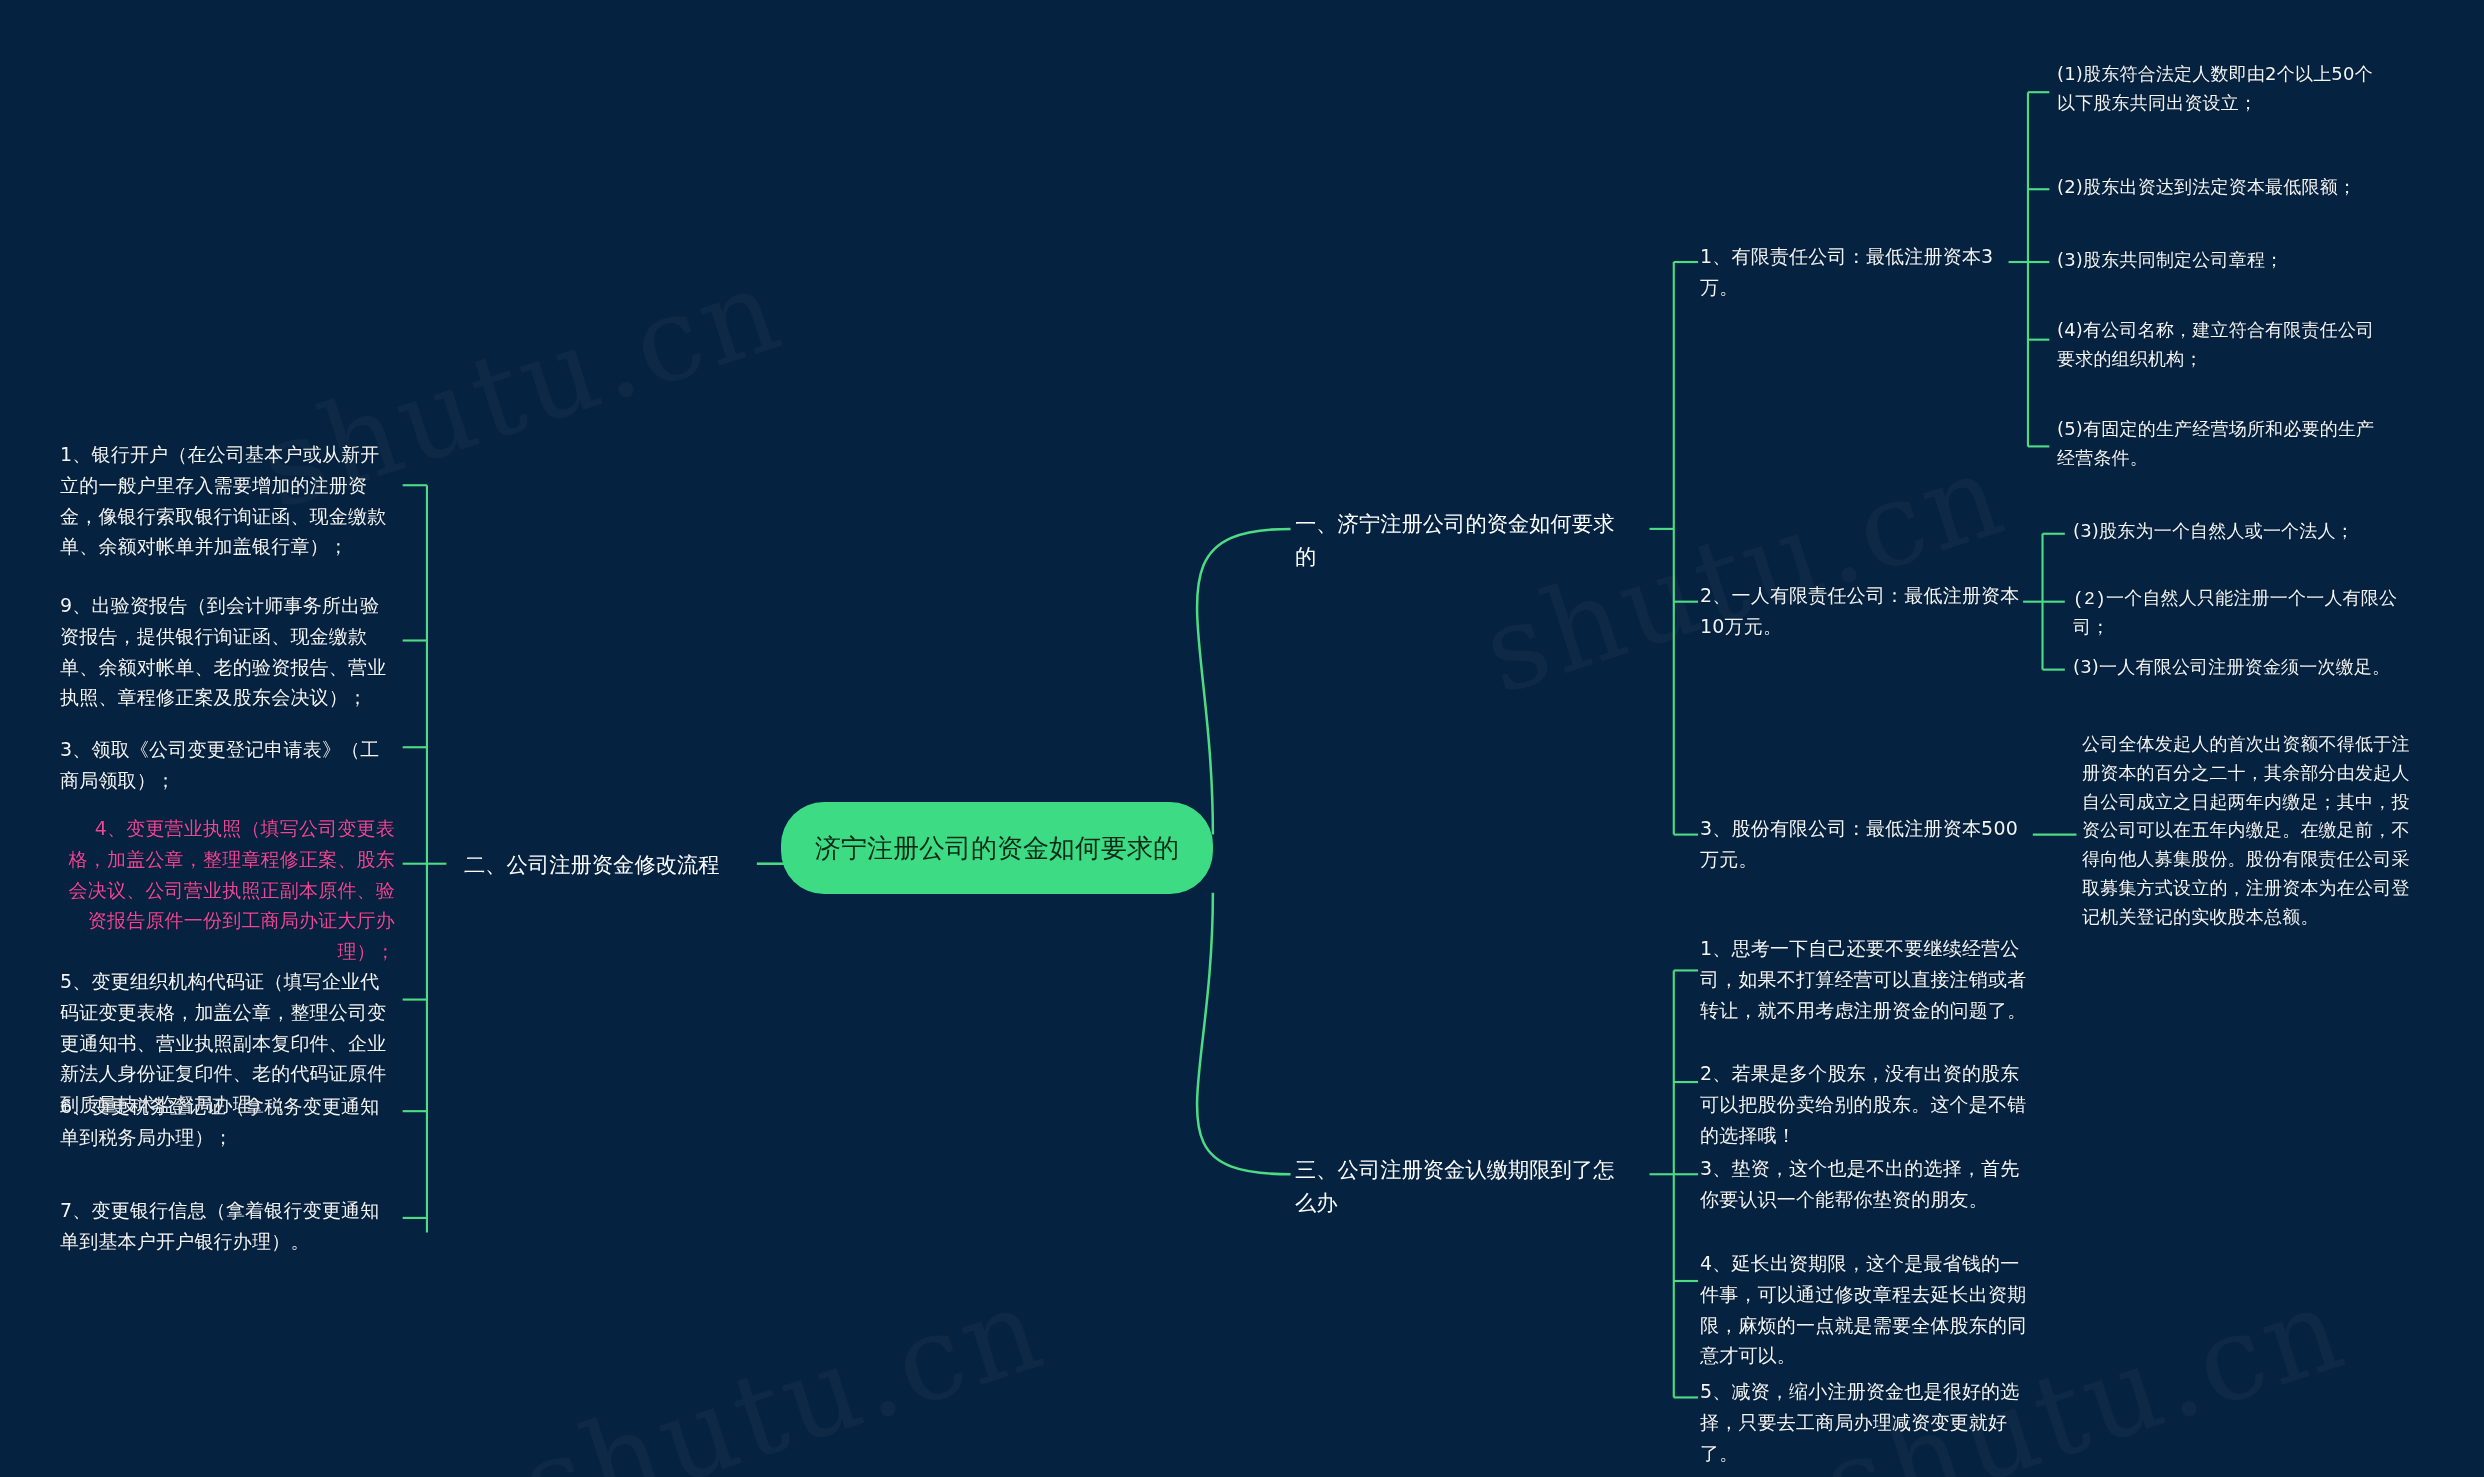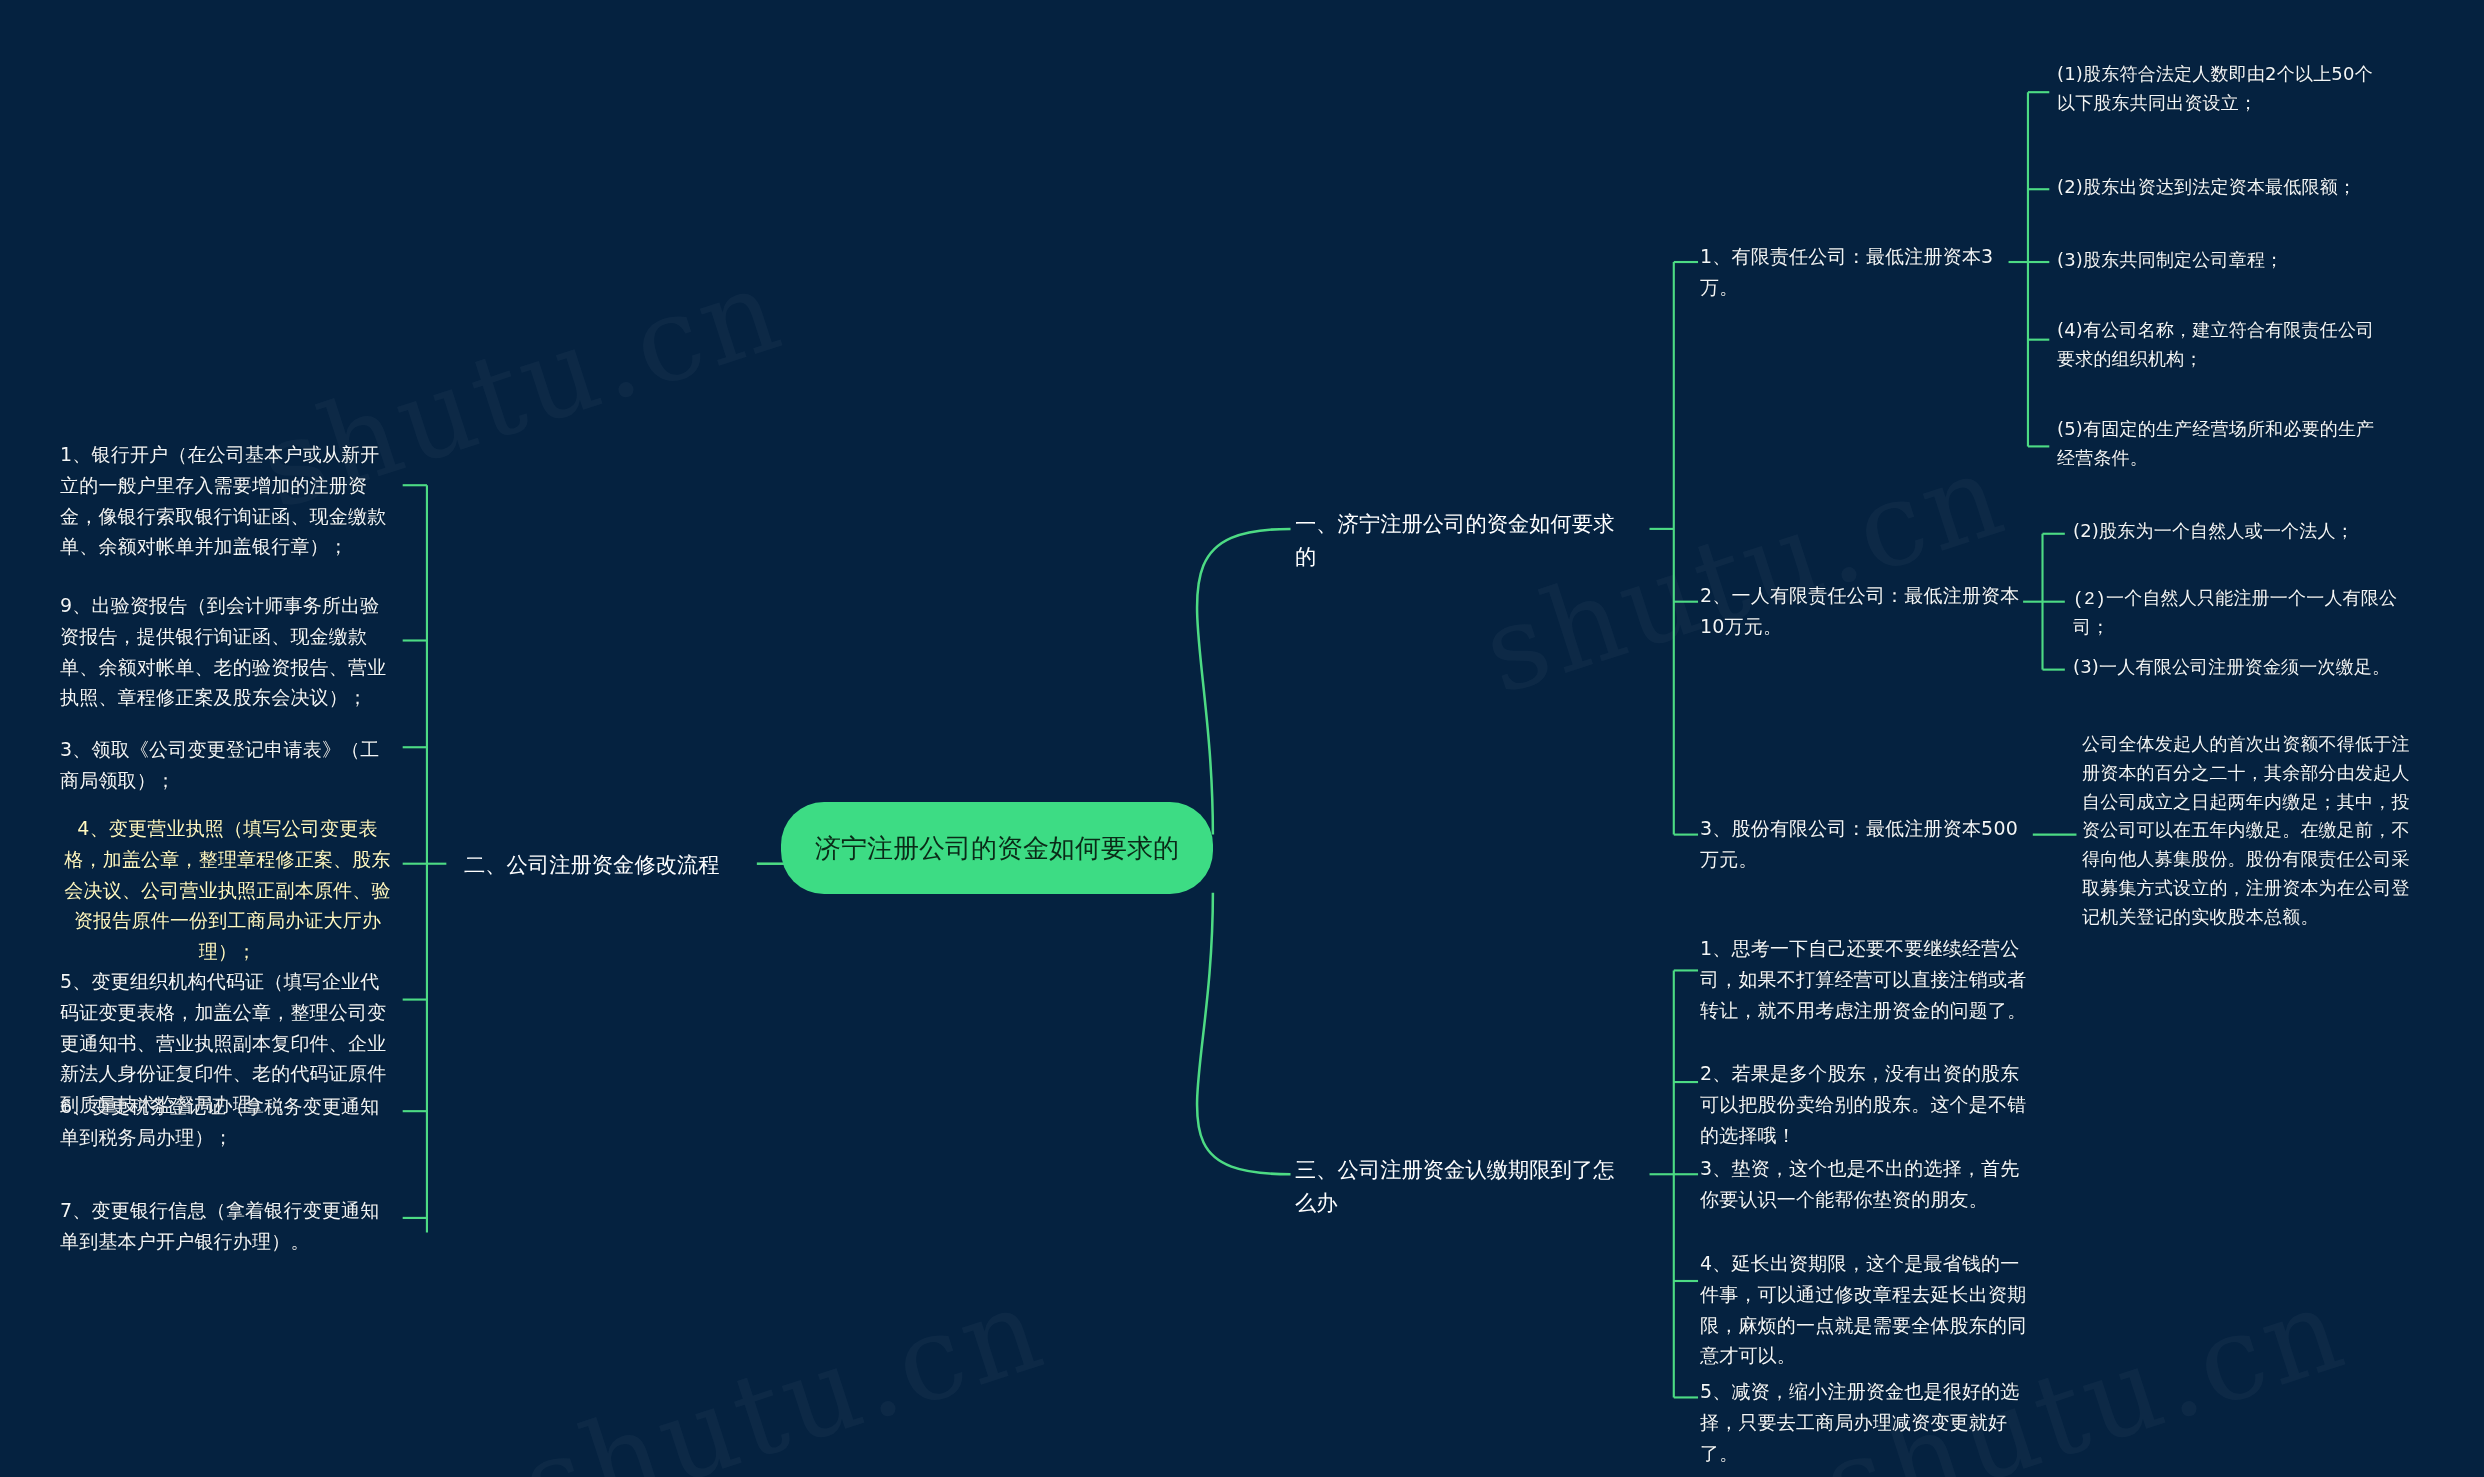--- a/index.html
+++ b/index.html
@@ -137,30 +137,30 @@
   <div class="node" style="left: 1700px; top: 580px; width: 320px; color: rgb(242, 246, 248);">2、一人有限责任公司：最低注册资本10万元。</div>
 
   <div class="node" style="left: 1700px; top: 813px; width: 330px; color: rgb(242, 246, 248);">3、股份有限公司：最低注册资本500万元。</div>
 
   <div class="node small" style="left: 2057px; top: 60px; width: 330px; color: rgb(242, 246, 248);">(1)股东符合法定人数即由2个以上50个以下股东共同出资设立；</div>
   <div class="node small" style="left: 2057px; top: 173px; width: 330px; color: rgb(242, 246, 248);">(2)股东出资达到法定资本最低限额；</div>
   <div class="node small" style="left: 2057px; top: 246px; width: 330px; color: rgb(242, 246, 248);">(3)股东共同制定公司章程；</div>
   <div class="node small" style="left: 2057px; top: 316px; width: 330px; color: rgb(242, 246, 248);">(4)有公司名称，建立符合有限责任公司要求的组织机构；</div>
   <div class="node small" style="left: 2057px; top: 415px; width: 330px; color: rgb(242, 246, 248);">(5)有固定的生产经营场所和必要的生产经营条件。</div>
 
-  <div class="node small" style="left: 2073px; top: 517px; width: 330px; color: rgb(242, 246, 248);">(2)股东为一个自然人或一个法人；</div>
+  <div class="node small" style="left: 2073px; top: 517px; width: 330px; color: rgb(242, 246, 248);">(3)股东为一个自然人或一个法人；</div>
   <div class="node small" style="left: 2073px; top: 585px; width: 330px; color: rgb(242, 246, 248); font-family: Liberation Mono, monospace;">(2)一个自然人只能注册一个一人有限公司；</div>
   <div class="node small" style="left: 2073px; top: 653px; width: 330px; color: rgb(242, 246, 248);">(3)一人有限公司注册资金须一次缴足。</div>
 
   <div class="node small" style="left: 2082px; top: 730px; width: 330px; color: rgb(242, 246, 248);">公司全体发起人的首次出资额不得低于注册资本的百分之二十，其余部分由发起人自公司成立之日起两年内缴足；其中，投资公司可以在五年内缴足。在缴足前，不得向他人募集股份。股份有限责任公司采取募集方式设立的，注册资本为在公司登记机关登记的实收股本总额。</div>
 
   <div class="node" style="left: 60px; top: 439px; width: 335px; text-align: left; color: rgb(242, 246, 248);">1、银行开户（在公司基本户或从新开立的一般户里存入需要增加的注册资金，像银行索取银行询证函、现金缴款单、余额对帐单并加盖银行章）；</div>
   <div class="node" style="left: 60px; top: 590px; width: 335px; text-align: left; color: rgb(242, 246, 248);">9、出验资报告（到会计师事务所出验资报告，提供银行询证函、现金缴款单、余额对帐单、老的验资报告、营业执照、章程修正案及股东会决议）；</div>
   <div class="node" style="left: 60px; top: 734px; width: 335px; text-align: left; color: rgb(242, 246, 248);">3、领取《公司变更登记申请表》（工商局领取）；</div>
-  <div class="node" style="left: 60px; top: 813px; width: 335px; text-align: center; color: #fef9c3;">4、变更营业执照（填写公司变更表格，加盖公章，整理章程修正案、股东会决议、公司营业执照正副本原件、验资报告原件一份到工商局办证大厅办理）；</div>
+  <div class="node" style="left: 60px; top: 813px; width: 335px; text-align: right; color: #ec4899;">4、变更营业执照（填写公司变更表格，加盖公章，整理章程修正案、股东会决议、公司营业执照正副本原件、验资报告原件一份到工商局办证大厅办理）；</div>
   <div class="node" style="left: 60px; top: 966px; width: 335px; text-align: left; color: rgb(242, 246, 248);">5、变更组织机构代码证（填写企业代码证变更表格，加盖公章，整理公司变更通知书、营业执照副本复印件、企业新法人身份证复印件、老的代码证原件到质量技术监督局办理）；</div>
   <div class="node" style="left: 60px; top: 1091px; width: 335px; text-align: left; color: rgb(242, 246, 248);">6、变更税务登记证（拿税务变更通知单到税务局办理）；</div>
   <div class="node" style="left: 60px; top: 1195px; width: 335px; text-align: left; color: rgb(242, 246, 248);">7、变更银行信息（拿着银行变更通知单到基本户开户银行办理）。</div>
 
   <div class="node" style="left: 1700px; top: 933px; width: 335px; color: rgb(242, 246, 248);">1、思考一下自己还要不要继续经营公司，如果不打算经营可以直接注销或者转让，就不用考虑注册资金的问题了。</div>
   <div class="node" style="left: 1700px; top: 1058px; width: 335px; color: rgb(242, 246, 248);">2、若果是多个股东，没有出资的股东可以把股份卖给别的股东。这个是不错的选择哦！</div>
   <div class="node" style="left: 1700px; top: 1153px; width: 335px; color: rgb(242, 246, 248);">3、垫资，这个也是不出的选择，首先你要认识一个能帮你垫资的朋友。</div>
   <div class="node" style="left: 1700px; top: 1248px; width: 335px; color: rgb(242, 246, 248);">4、延长出资期限，这个是最省钱的一件事，可以通过修改章程去延长出资期限，麻烦的一点就是需要全体股东的同意才可以。</div>
   <div class="node" style="left: 1700px; top: 1376px; width: 335px; color: rgb(242, 246, 248);">5、减资，缩小注册资金也是很好的选择，只要去工商局办理减资变更就好了。</div>
 

